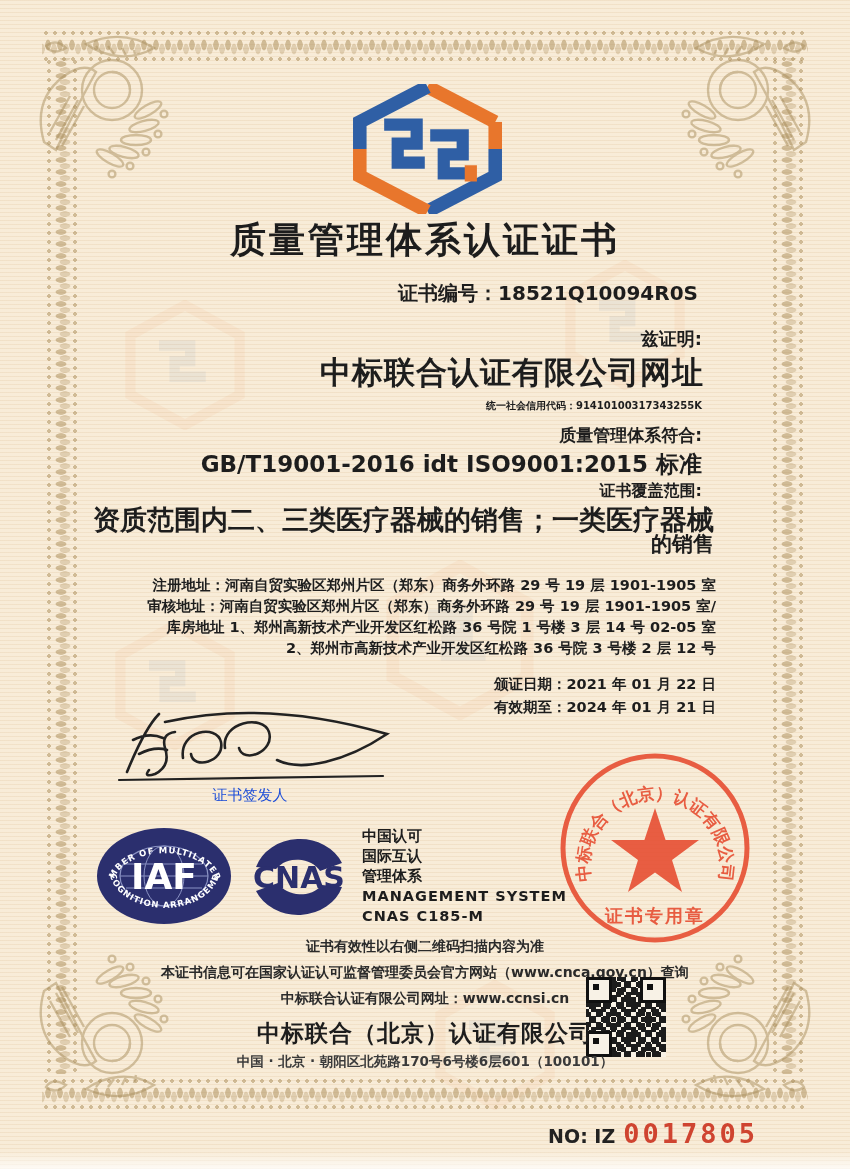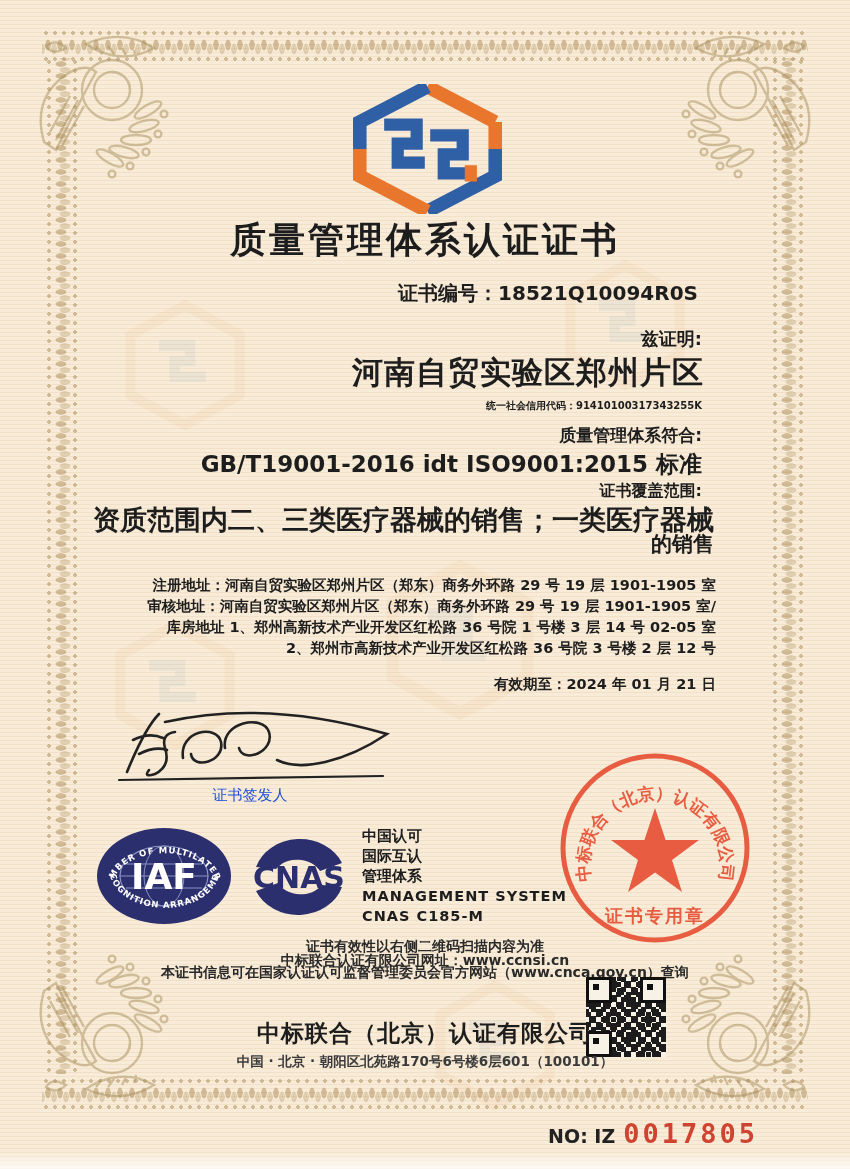--- a/index.html
+++ b/index.html
@@ -66,21 +66,21 @@
   .addresses{right:134px; top:575px; font-size:14.5px; font-weight:600; line-height:21px; text-align:right;}
   .dates{right:134px; top:673px; font-size:14.5px; font-weight:bold; line-height:23px; text-align:right;}
   .signature{left:105px; top:700px; width:295px; height:92px;}
   .signer{left:125px; top:786px; width:250px; text-align:center; font-size:15px; color:#1d4ed8;}
   .iaf{left:96px; top:827px; width:137px; height:99px;}
   .cnas{left:246px; top:833px; width:106px; height:88px;}
   .accred-text{left:362px; top:826px; font-size:15px; font-weight:bold; line-height:20px;}
   .accred-text .en{font-size:14.5px; letter-spacing:1px;}
   .seal{left:557px; top:750px; width:196px; height:196px; opacity:.88;}
   .note{left:0; right:0; text-align:center; font-size:14px; font-weight:600; color:#2a2a2a;}
-  .note1{top:938px;} .note2{top:964px;} .note3{top:952px;}
+  .note1{top:938px;} .note2{top:964px;} .note3{top:990px;}
   .qr{left:586px; top:977px; width:80px; height:80px; background:
       repeating-conic-gradient(#1c1c1c 0% 25%, transparent 0% 50%) 0 0/10px 10px,
       repeating-conic-gradient(#1c1c1c 0% 25%, transparent 0% 50%) 3px 4px/14px 14px, #f8f2e6;}
   .finder{position:absolute; width:20px; height:20px; border:3px solid #111; background:#f8f2e6;}
   .finder::after{content:""; position:absolute; left:4px; top:4px; width:6px; height:6px; background:#111;}
   .f-tl{left:0; top:0;} .f-tr{right:0; top:0;} .f-bl{left:0; bottom:0;}
   .issuer{left:0; right:0; top:1018px; text-align:center; font-size:23px; font-weight:bold; letter-spacing:1px;}
   .issuer-addr{left:0; right:0; top:1053px; text-align:center; font-size:13.5px; font-weight:600; color:#3a3a3a;}
   .serial{right:92px; top:1118px; display:flex; align-items:baseline; gap:8px;}
   .serial .lbl{font-size:19px; font-weight:900; color:#222;}
@@ -225,38 +225,39 @@
     <path d="M62 38 H86 V52 H72 V66 H92" stroke="#2f5fa5" stroke-width="9" fill="none"></path>
     <path d="M92 60 V72" stroke="#e8762c" stroke-width="9" fill="none"></path>
   </svg>
 
   <div class="abs title">质量管理体系认证证书</div>
   <div class="abs certno rt">
     <span>证书编号：</span><span>18521Q10094R0S</span>
   </div>
 
   <div class="abs certify">兹证明:</div>
-  <div class="abs company">河南自贸实验区郑州片区</div>
+  <div class="abs company">中标联合认证有限公司网址</div>
   <div class="abs credit rt">
     <span>统一社会信用代码：</span><span>91410100317343255K</span>
   </div>
   <div class="abs qms">质量管理体系符合:</div>
   <div class="abs standard">GB/T19001-2016 idt ISO9001:2015 标准</div>
   <div class="abs scopelabel">证书覆盖范围:</div>
   <div class="abs scope1">资质范围内二、三类医疗器械的销售；一类医疗器械</div>
   <div class="abs scope2">的销售</div>
 
   <div class="abs addresses">
     <div>注册地址：河南自贸实验区郑州片区（郑东）商务外环路 29 号 19 层 1901-1905 室</div>
     <div>审核地址：河南自贸实验区郑州片区（郑东）商务外环路 29 号 19 层 1901-1905 室/</div>
     <div>库房地址 1、郑州高新技术产业开发区红松路 36 号院 1 号楼 3 层 14 号 02-05 室</div>
     <div>2、郑州市高新技术产业开发区红松路 36 号院 3 号楼 2 层 12 号</div>
   </div>
 
   <div class="abs dates">
+    <div>颁证日期：2021 年 01 月 22 日</div>
     <div>有效期至：2024 年 01 月 21 日</div>
   </div>
 
   <svg class="abs signature" viewBox="0 0 295 92" fill="none" stroke="#222" stroke-width="2.6" stroke-linecap="round">
     <path d="M22 72 Q40 28 54 14 M28 40 Q44 32 58 38 M34 54 Q50 46 62 50"></path>
     <path d="M44 70 Q38 78 50 74 Q66 66 60 48 Q56 34 70 32"></path>
     <path d="M78 58 C74 30 112 24 116 42 C120 62 88 70 86 54"></path>
     <path d="M120 48 C116 22 158 14 164 32 C170 52 138 64 134 48"></path>
     <path d="M60 22 C140 4 220 16 282 34 C240 62 196 72 172 60"></path>
     <path d="M14 80 L278 76" stroke-width="2.2"></path>

